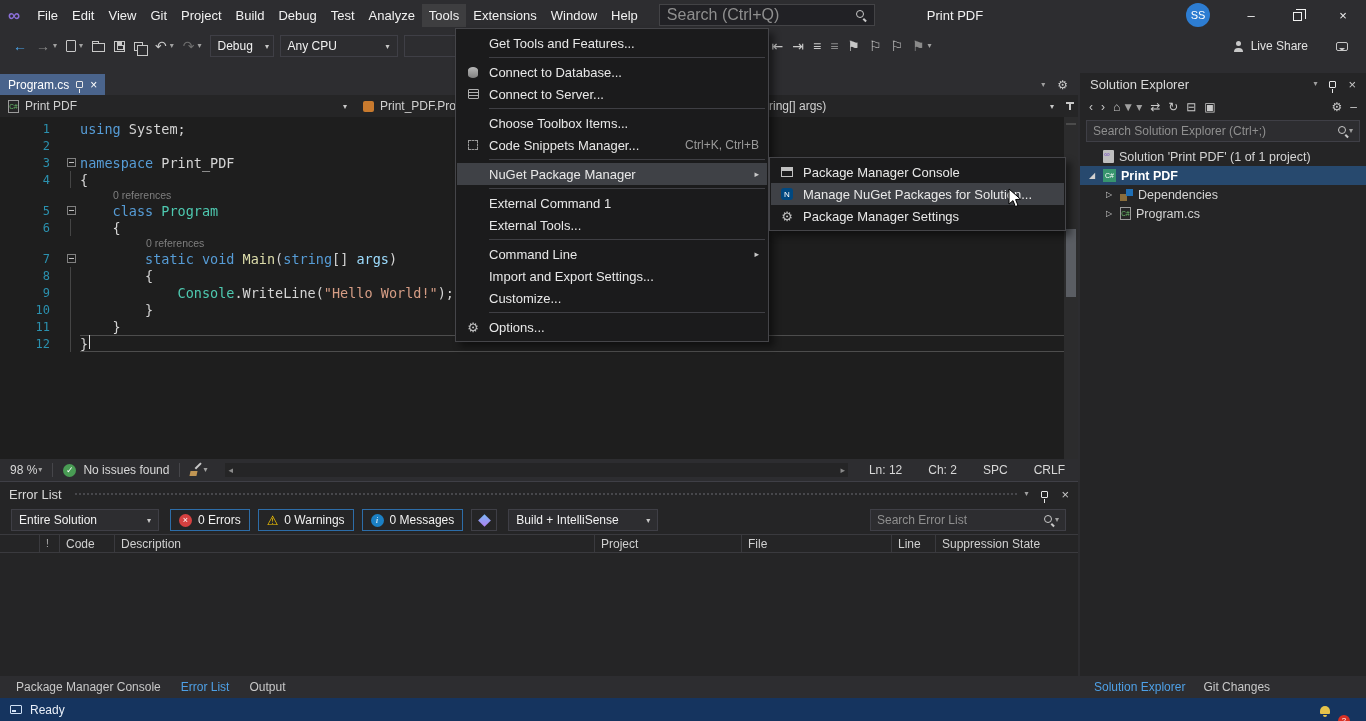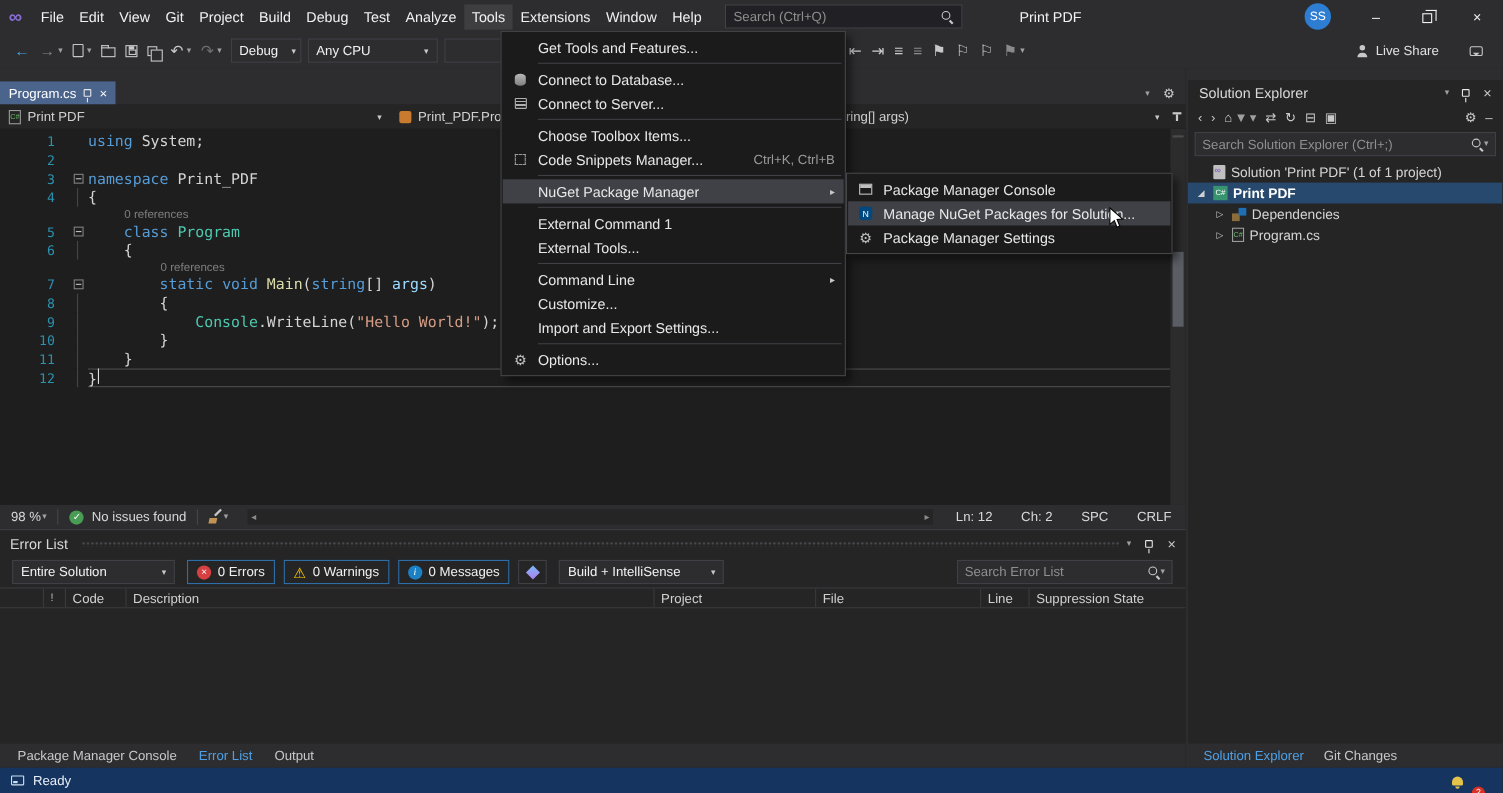--- a/index.html
+++ b/index.html
@@ -6,21 +6,21 @@
   html,body{width:1366px;height:721px;overflow:hidden;background:#2d2d30;
     font-family:"Liberation Sans",sans-serif;color:#f1f1f1;font-size:13px}
   .app{position:relative;width:1366px;height:721px;display:flex;flex-direction:column}
 
   
   .titlebar{height:30px;background:#2d2d30;display:flex;align-items:center;padding-left:8px;position:relative;z-index:10}
   .vs-logo{color:#8b6fd8;font-size:17px;font-weight:bold;margin-right:10px;line-height:1}
   .menubar{display:flex;align-items:center}
   .menu-item{padding:4px 7px;font-size:13px;color:#f1f1f1;cursor:default}
   .menu-item.active{background:#3e3e40}
-  .tb-search{width:216px;height:22px;background:#212125;border:1px solid #434346;display:flex;align-items:center;padding:0 7px;margin-left:14px;color:#8f8f8f;font-size:12px}
+  .tb-search{width:216px;height:22px;background:#212125;border:1px solid #434346;display:flex;align-items:center;padding:0 7px;margin-left:14px;color:#8f8f8f;font-size:16px}
   .tb-search .ph{flex:1}
   .window-title{margin-left:52px;font-size:13px;color:#f1f1f1}
   .account-badge{width:24px;height:24px;border-radius:50%;background:#2d7dd2;display:flex;align-items:center;justify-content:center;font-size:11px;margin-left:auto;color:#fff}
   .win-btns{display:flex;height:30px;margin-left:18px}
   .win-btn{width:46px;display:flex;align-items:center;justify-content:center;color:#f1f1f1;font-size:13px}
   .ic-restore{width:9px;height:9px;border:1px solid #f1f1f1;position:relative;margin-top:3px}
   .ic-restore::before{content:"";position:absolute;top:-4px;left:2px;width:9px;height:9px;border:1px solid #f1f1f1;border-bottom:none;border-left:none}
 
   
   .toolbar{height:32px;background:#2d2d30;display:flex;align-items:center;padding:0 8px;position:relative;z-index:5}
@@ -653,25 +653,25 @@
           <span class="mi-label">External Tools...</span>
         </div>
         <div class="menu-sep"></div>
         <div class="menu-row">
           <span class="mi-icon"></span>
           <span class="mi-label">Command Line</span>
           <span class="mi-arrow">▸</span>
         </div>
         <div class="menu-row">
           <span class="mi-icon"></span>
+          <span class="mi-label">Import and Export Settings...</span>
+        </div>
+        <div class="menu-row">
+          <span class="mi-icon"></span>
           <span class="mi-label">Customize...</span>
-        </div>
-        <div class="menu-row">
-          <span class="mi-icon"></span>
-          <span class="mi-label">Import and Export Settings...</span>
         </div>
         <div class="menu-sep"></div>
         <div class="menu-row">
           <span class="mi-icon">
             <span class="ic gear-icon"></span>
           </span>
           <span class="mi-label">Options...</span>
         </div>
       </div>
   </div>

